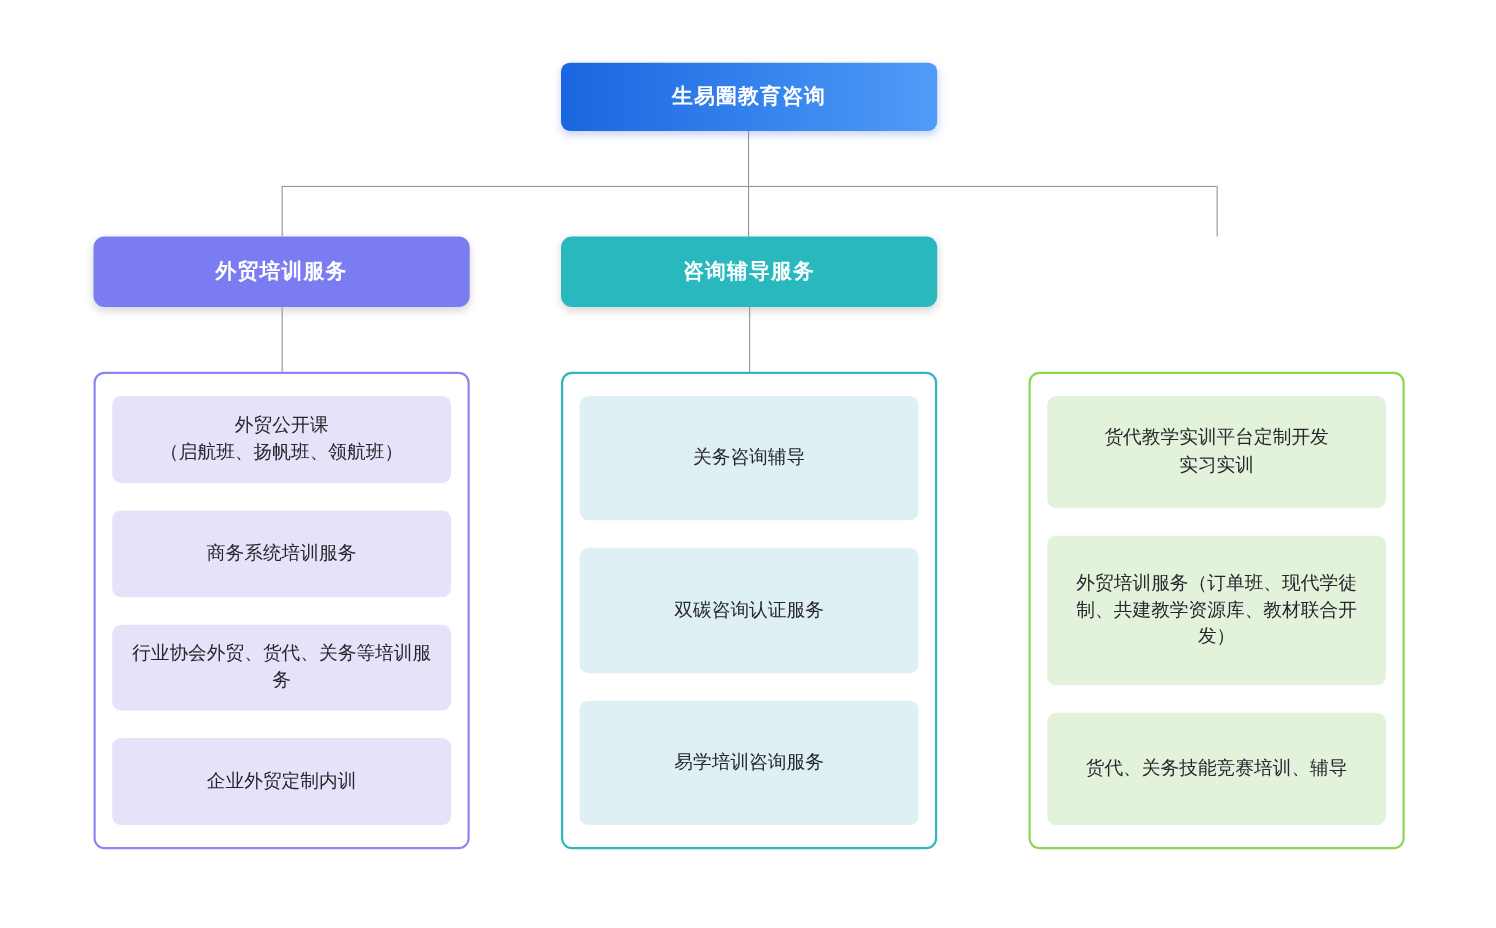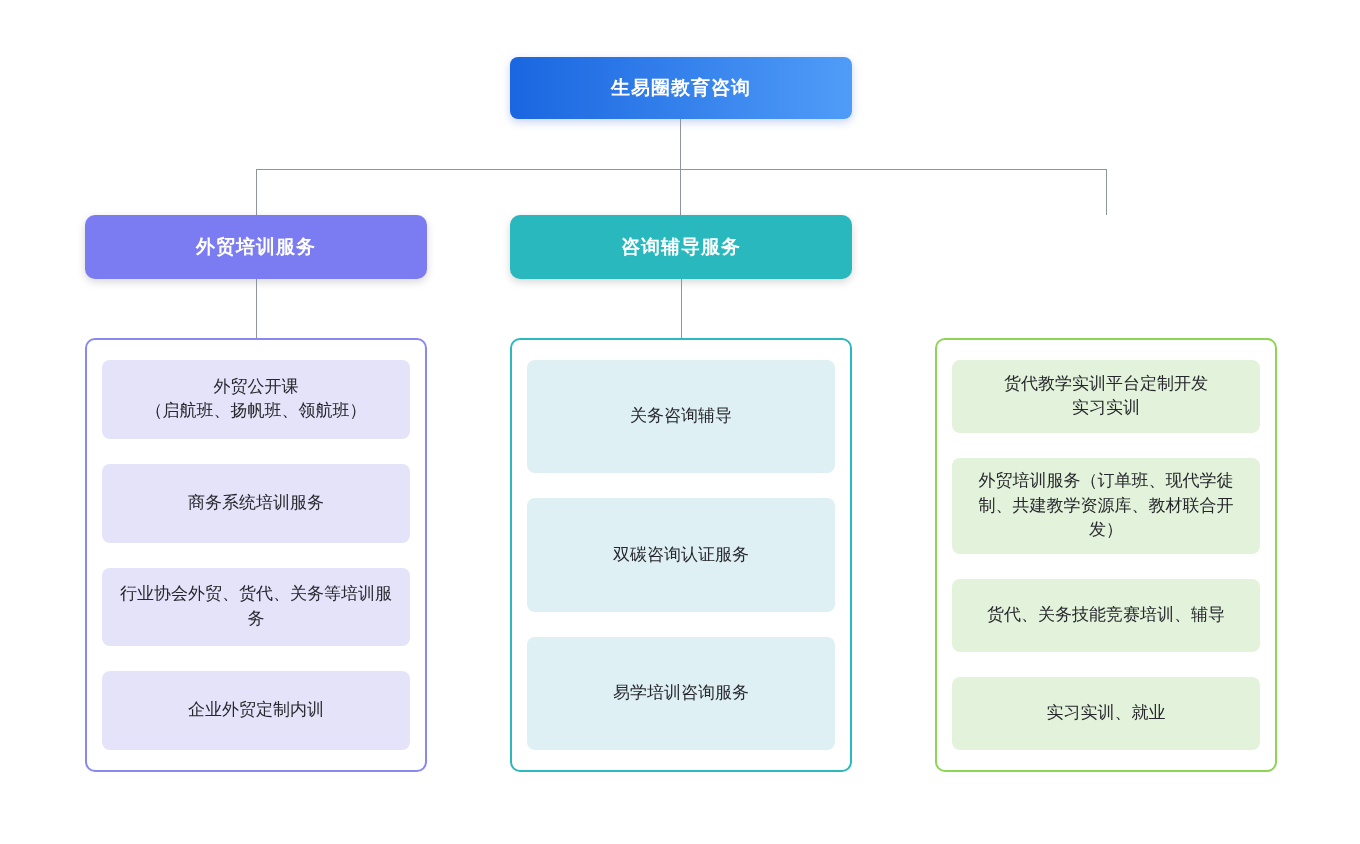--- a/index.html
+++ b/index.html
@@ -113,19 +113,16 @@
       <div class="item">
         <span class="item-text">货代教学实训平台定制开发
 实习实训</span>
       </div>
       <div class="item tall">
         <span class="item-text">外贸培训服务（订单班、现代学徒制、共建教学资源库、教材联合开发）</span>
       </div>
       <div class="item">
         <span class="item-text">货代、关务技能竞赛培训、辅导</span>
       </div>
-      <div class="item">
-        <span class="item-text">实习实训、就业</span>
-      </div>
     </div>
   </div>
 
 </div>
 
 </body></html>

